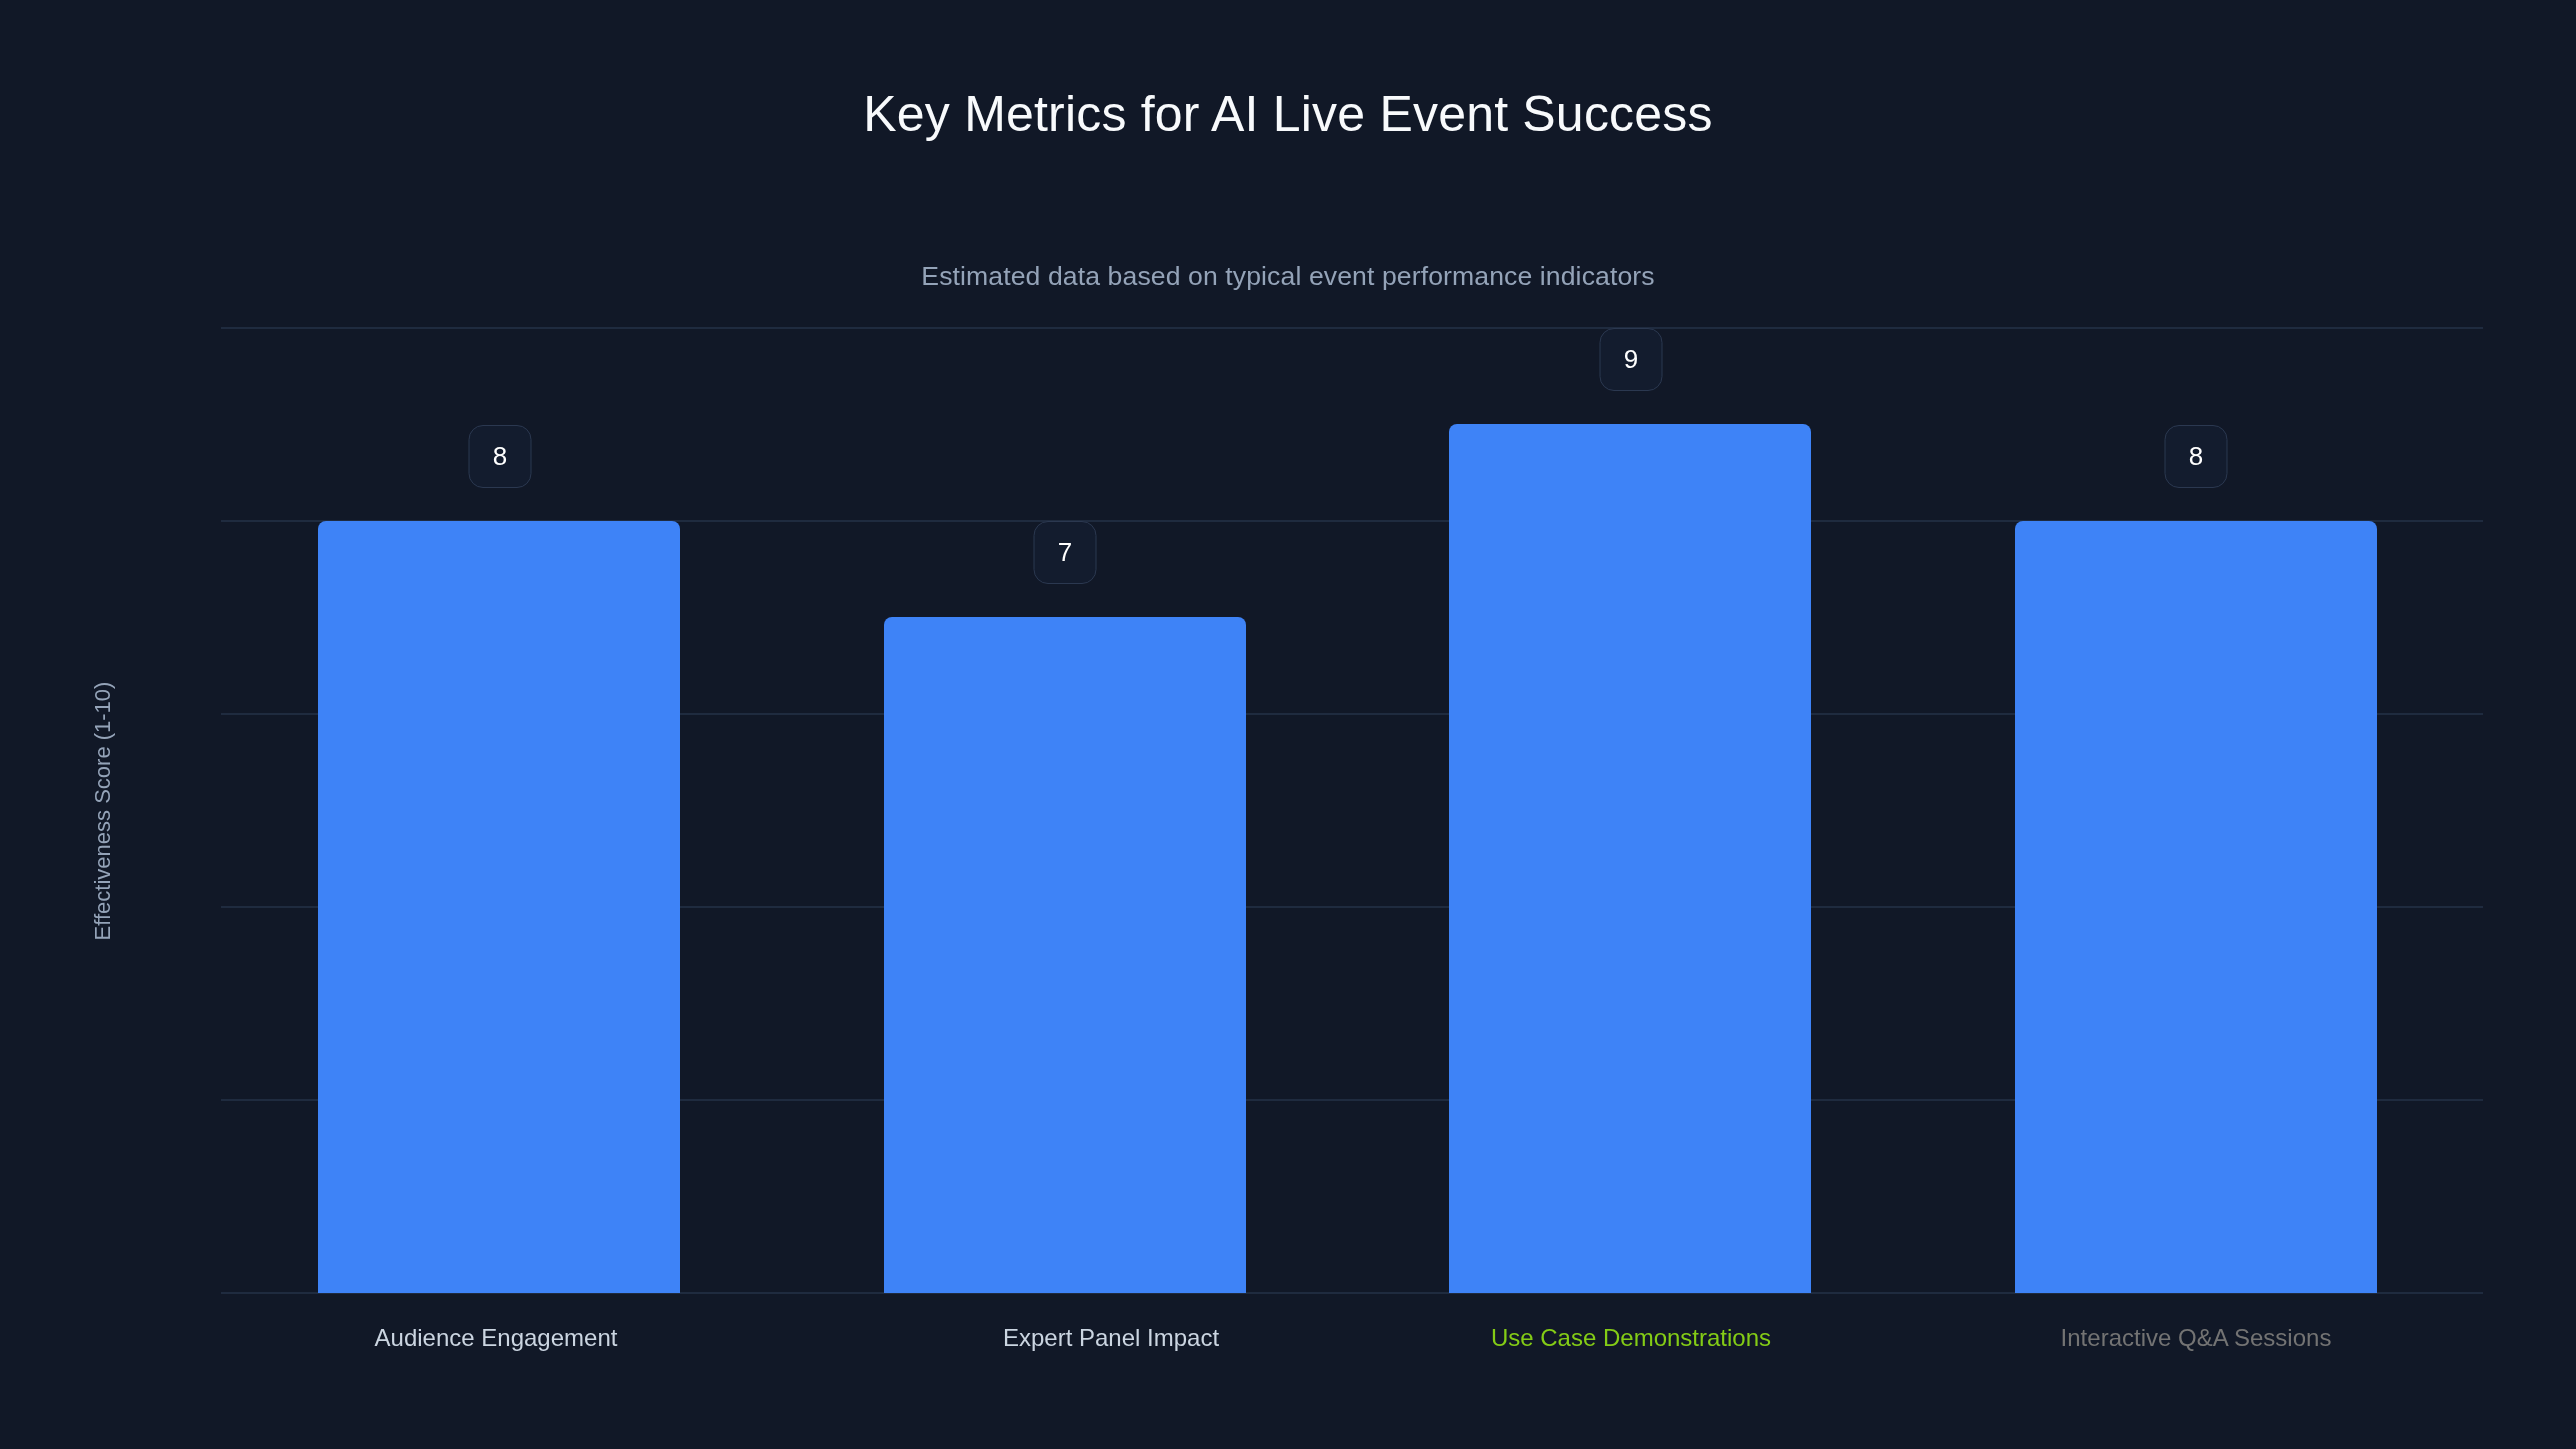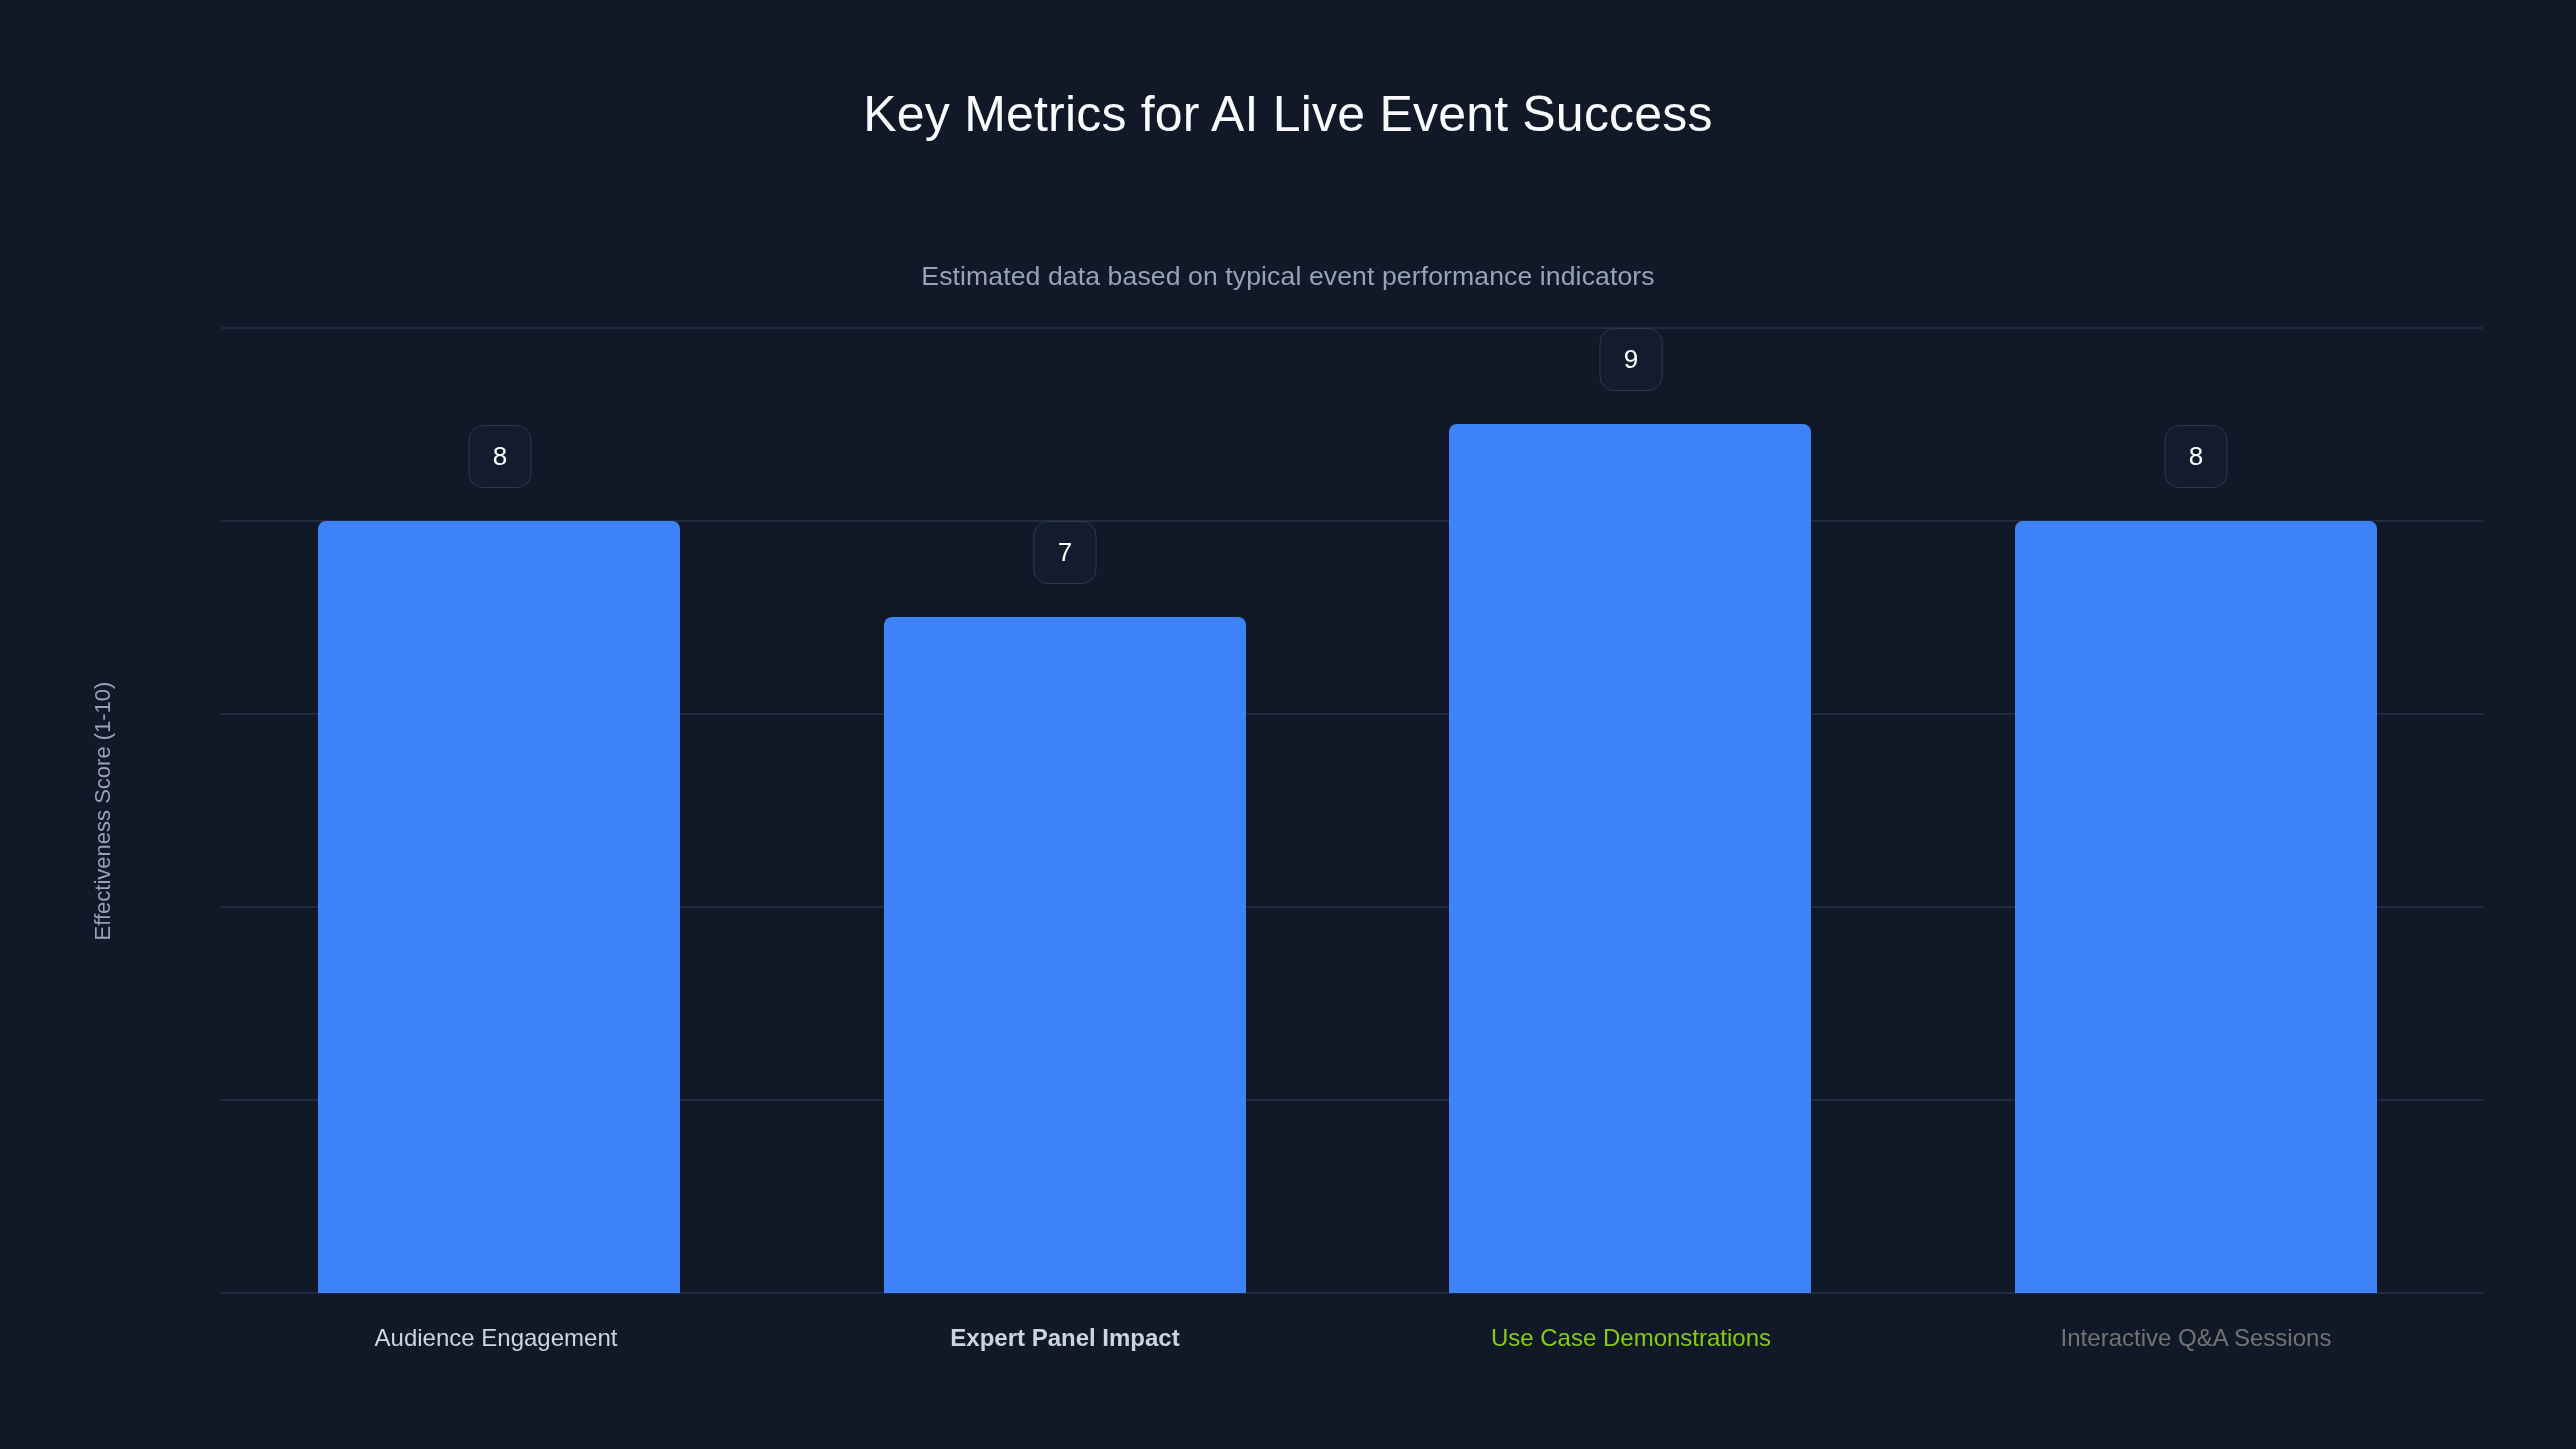--- a/index.html
+++ b/index.html
@@ -138,21 +138,21 @@
       <div class="bar" title="Audience Engagement: 8" style="left: 97px; width: 362px; height: 772px; background: rgb(62, 131, 247);"></div>
       <div class="bar" title="Expert Panel Impact: 7" style="left: 663px; width: 362px; height: 676px; background: rgb(62, 131, 247);"></div>
       <div class="bar" title="Use Case Demonstrations: 9" style="left: 1228px; width: 362px; height: 869px; background: rgb(62, 131, 247);"></div>
       <div class="bar" title="Interactive Q&amp;A Sessions: 8" style="left: 1794px; width: 362px; height: 772px; background: rgb(62, 131, 247);"></div>
     </div>
 
   <div id="overlay-layer">
       <div class="value-badge" style="left: 500px; top: 425px; color: rgb(255, 255, 255);">8</div>
       <div class="xtick-label" style="left: 488px; color: rgb(203, 213, 225); margin-left: 8px;">Audience Engagement</div>
       <div class="value-badge" style="left: 1065px; top: 521px; color: rgb(255, 255, 255);">7</div>
-      <div class="xtick-label" style="left: 1065px; color: rgb(203, 213, 225); font-weight: bold;">Expert Panel Impact</div>
+      <div class="xtick-label" style="left: 1111px; color: rgb(203, 213, 225);">Expert Panel Impact</div>
       <div class="value-badge" style="left: 1631px; top: 328px; color: rgb(255, 255, 255);">9</div>
       <div class="xtick-label" style="left: 1631px; color: #84cc16;">Use Case Demonstrations</div>
       <div class="value-badge" style="left: 2196px; top: 425px; color: rgb(255, 255, 255);">8</div>
       <div class="xtick-label" style="left: 2196px; color: #737373;">Interactive Q&amp;A Sessions</div>
     </div>
 
 </div>
 
 
 </body></html>

